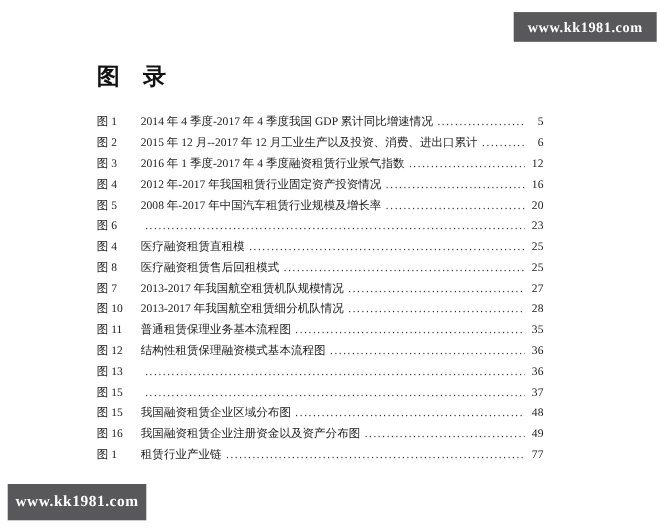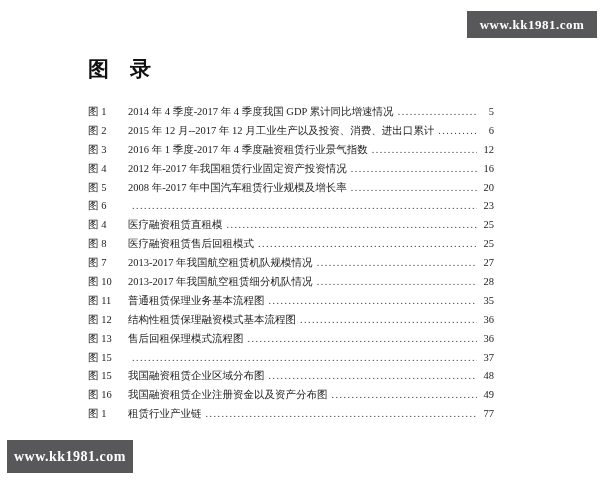--- a/index.html
+++ b/index.html
@@ -140,21 +140,20 @@
       <span class="toc-page">35</span>
     </div>
     <div class="toc-row">
       <span class="toc-label">图 12</span>
       <span class="toc-title">结构性租赁保理融资模式基本流程图</span>
       <span class="toc-dots"></span>
       <span class="toc-page">36</span>
     </div>
     <div class="toc-row">
       <span class="toc-label">图 13</span>
-      <span class="toc-title">售后回租保理模式流程图</span>
       <span class="toc-dots"></span>
       <span class="toc-page">36</span>
     </div>
     <div class="toc-row">
       <span class="toc-label">图 15</span>
       <span class="toc-dots"></span>
       <span class="toc-page">37</span>
     </div>
     <div class="toc-row">
       <span class="toc-label">图 15</span>

